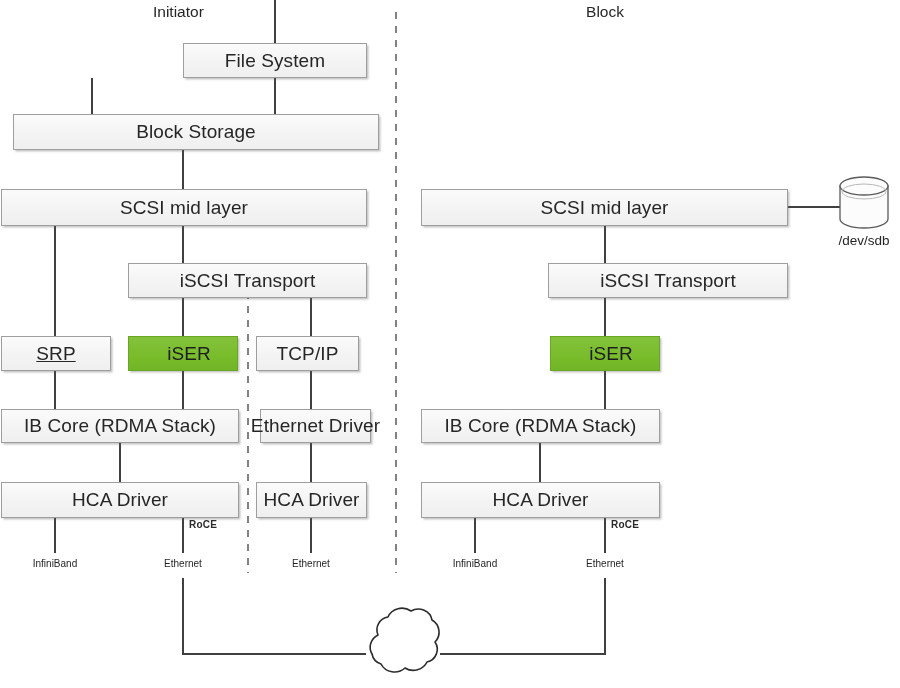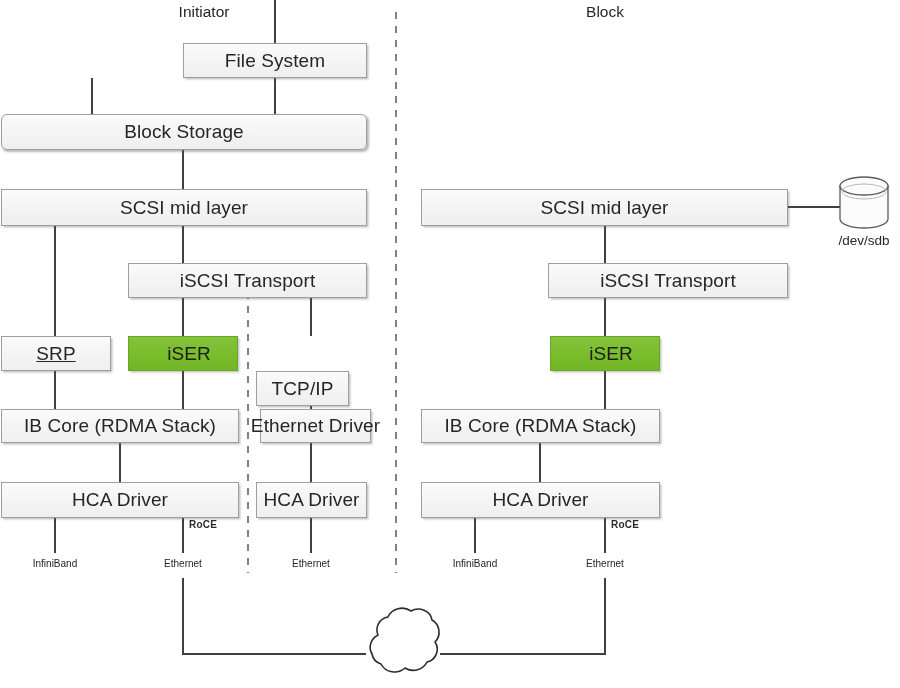--- a/index.html
+++ b/index.html
@@ -150,36 +150,36 @@
                a14 13 0 0 1 21 9
                a14 14 0 0 1 3 22
                a13 13 0 0 1 -8 20
                a15 14 0 0 1 -22 6
                a15 14 0 0 1 -24 -4
                a14 13 0 0 1 -9 -10
                Z"></path>
     </g>
   </svg>
 
-  <div class="header-label" style="left:144px; top:3px; width:120px; text-align:center;">Initiator</div>
+  <div class="header-label" style="left:153px; top:3px; width:120px; ">Initiator</div>
   <div class="header-label" style="left:545px; top:3px; width:120px; text-align:center;">Block</div>
 
   <div class="node" style="left:183px; top:43px; width:184px; height:35px;">File System</div>
 
-  <div class="node" style="left:1px; top:114px; width:366px; height:36px;border-radius:6px;">Block Storage</div>
+  <div class="node" style="left:13px; top:114px; width:366px; height:36px;">Block Storage</div>
 
   <div class="node" style="left:1px; top:189px; width:366px; height:37px;">SCSI mid layer</div>
 
   <div class="node" style="left:128px; top:263px; width:239px; height:35px;">iSCSI Transport</div>
 
   <div class="node" style="left:1px; top:336px; width:110px; height:35px;text-decoration:underline;">SRP</div>
 
   <div class="node green" style="left:128px; top:336px; width:110px; height:35px;">iSER</div>
 
-  <div class="node" style="left:256px; top:336px; width:93px; height:35px;margin-top:35px;">TCP/IP</div>
+  <div class="node" style="left:256px; top:336px; width:103px; height:35px;">TCP/IP</div>
 
   <div class="node" style="left:1px; top:409px; width:238px; height:34px;">IB Core (RDMA Stack)</div>
 
   <div class="node" style="left:260px; top:409px; width:111px; height:34px;">Ethernet Driver</div>
 
   <div class="node" style="left:1px; top:482px; width:238px; height:36px;">HCA Driver</div>
 
   <div class="node" style="left:256px; top:482px; width:111px; height:36px;">HCA Driver</div>
 
   <div class="plain-label" style="left:5px; top:558px; width:100px; text-align:center;">InfiniBand</div>

